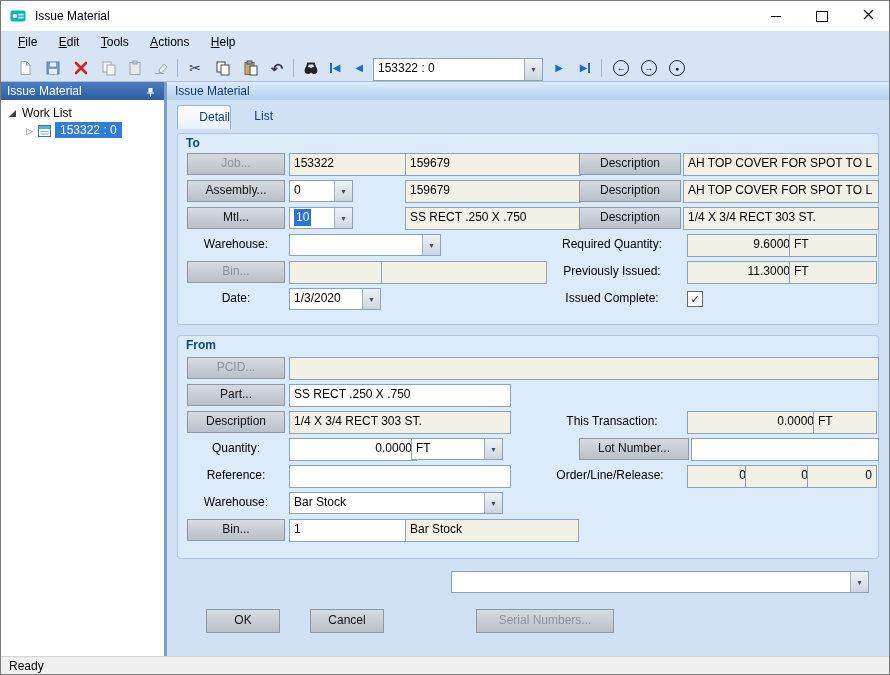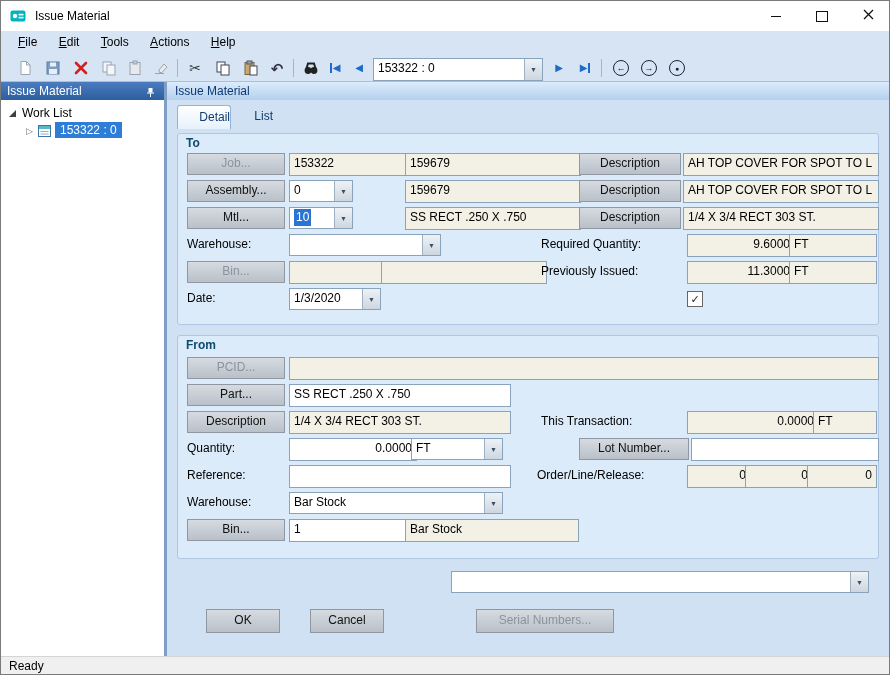--- a/index.html
+++ b/index.html
@@ -35,21 +35,21 @@
   .group-label{position:absolute;font-weight:bold;color:#0c4a6e}
   .tb{position:absolute;height:20px;background:#fff;border:1px solid #89a3bd;padding:1px 4px 0;line-height:17px;white-space:nowrap;overflow:hidden}
   .ro{background:#f3f1e6}
   .num{text-align:right}
   .btn{position:absolute;height:20px;background:linear-gradient(#d6dbe1,#b9c0c8);border:1px solid #8e97a2;text-align:center;line-height:18px;color:#111}
   .btn.dis{color:#8d939c}
   .bigbtn{height:22px;line-height:20px}
   .combo{position:absolute;height:20px;background:#fff;border:1px solid #89a3bd}
   .combo .ct{position:absolute;left:4px;top:1px;right:18px;line-height:17px;white-space:nowrap;overflow:hidden}
   .combo .ca{position:absolute;right:0;top:0;bottom:0;width:17px;background:linear-gradient(#eef2f6,#cdd6e0);border-left:1px solid #9fb0c2;display:flex;align-items:center;justify-content:center;font-size:7px;color:#3a5066}
-  .lbl{position:absolute;height:20px;line-height:20px;text-align:left;white-space:nowrap}
+  .lbl{position:absolute;height:20px;line-height:20px;text-align:center;white-space:nowrap}
   .cb{position:absolute;width:14px;height:14px;background:#fff;border:1px solid #666;display:flex;align-items:center;justify-content:center;font-size:11px;font-weight:bold;color:#222}
   .hl{background:#2a74d4;color:#fff;padding:4px 2px}
   .statusbar{left:0;top:655px;width:888px;height:19px;background:#f0f0f0;border-top:1px solid #d5d5d5;line-height:18px;padding-left:8px}
   .expander{width:0;height:0;border-bottom:7px solid #404040;border-left:7px solid transparent}
 </style>
 </head>
 <body>
 
 <div id="win">
 
@@ -253,20 +253,21 @@
   <div class="tb ro" style="left:380px;top:260px;width:156px"></div>
   <div class="lbl" style="left:540px;top:260px;width:142px">Previously Issued:</div>
   <div class="tb ro num" style="left:686px;top:260px;width:98px">11.3000</div>
   <div class="tb ro" style="left:788px;top:260px;width:78px">FT</div>
 
   <div class="lbl" style="left:186px;top:287px;width:98px">Date:</div>
   <div class="combo" style="left:288px;top:287px;width:90px">
     <span class="ct">1/3/2020</span>
     <span class="ca">▼</span>
   </div>
+  <div class="lbl" style="left:540px;top:287px;width:142px">Issued Complete:</div>
   <div class="cb" style="left:686px;top:290px">
     <span>✓</span>
   </div>
 
   <div class="group" style="left:176px;top:334px;width:700px;height:222px"></div>
   <span class="group-label" style="left:185px;top:337px">From</span>
 
   <div class="btn dis" style="left:186px;top:356px;width:96px">PCID...</div>
   <div class="tb ro" style="left:288px;top:356px;width:580px"></div>
 

